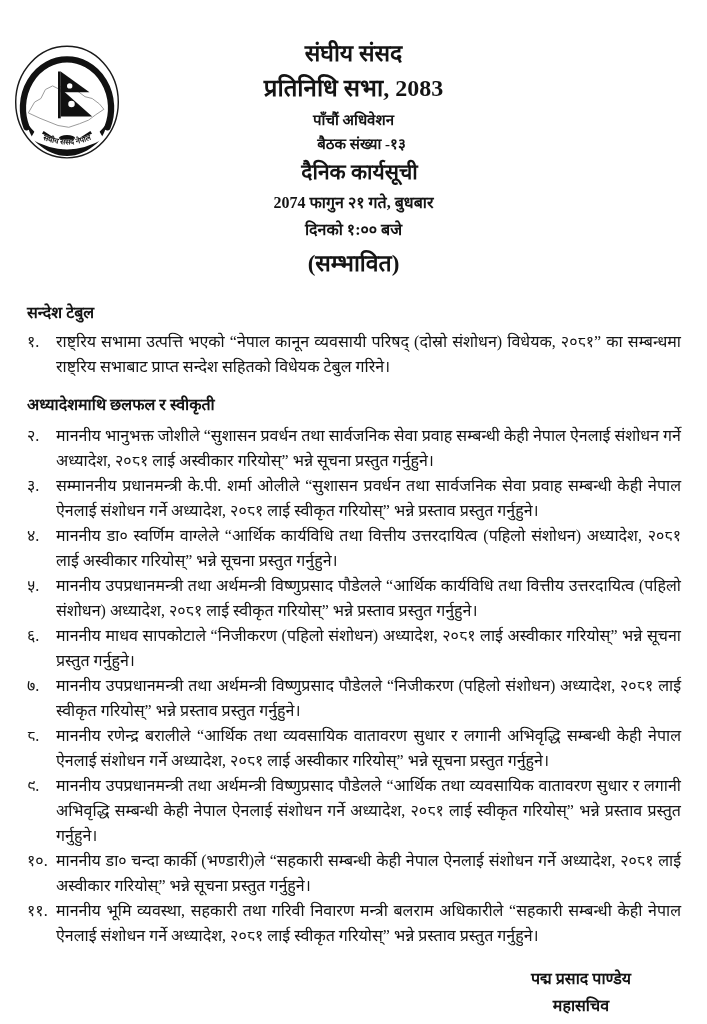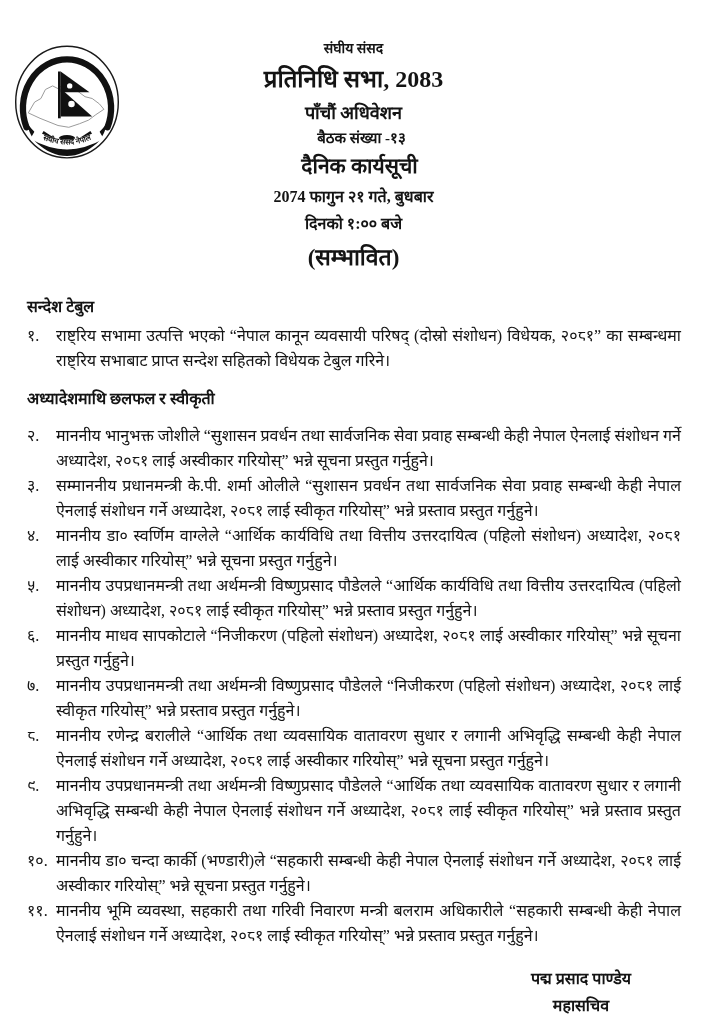--- a/index.html
+++ b/index.html
@@ -17,40 +17,40 @@
   .seal{
     position:absolute;left:13px;top:44px;
     width:108px;height:118px;
   }
   
   .header{
     padding-top:42px;
     text-align:center;
     line-height:1;
   }
-  .header .org{font-size:14px;font-weight:700;margin:0 0 11px 0;}
+  .header .org{font-size:23px;font-weight:700;margin:0 0 11px 0;}
   .header .assembly{font-size:24px;font-weight:700;margin:0 0 13px 0;}
-  .header .session{font-size:18px;font-weight:600;margin:0 0 9px 0;}
+  .header .session{font-size:15px;font-weight:600;margin:0 0 9px 0;}
   .header .meeting{font-size:15px;font-weight:600;margin:0 0 10px 16px;}
   .header .doctitle{font-size:21px;font-weight:700;margin:0 0 12px 12px;}
   .header .dateline{font-size:16px;font-weight:600;margin:0 0 11px 0;}
   .header .timeline{font-size:16px;font-weight:600;margin:0 0 14px 0;}
   .header .tentative{font-size:23px;font-weight:700;margin:0;}
   
   .agenda{
     padding:24px 26px 0 27px;
   }
   .section-heading{
     text-align:left;
     font-size:16px;
     font-weight:700;
     margin:2px 0 5px 0;
     line-height:23px;
   }
-  .section + .section .section-heading{margin-top:14px;margin-bottom:13px;}
+  .section + .section .section-heading{margin-top:14px;margin-bottom:7px;}
   .item{
     display:flex;
     align-items:flex-start;
     font-size:16px;
     line-height:25px;
   }
   .item .num{
     flex:0 0 29px;
     text-align:left;
   }

